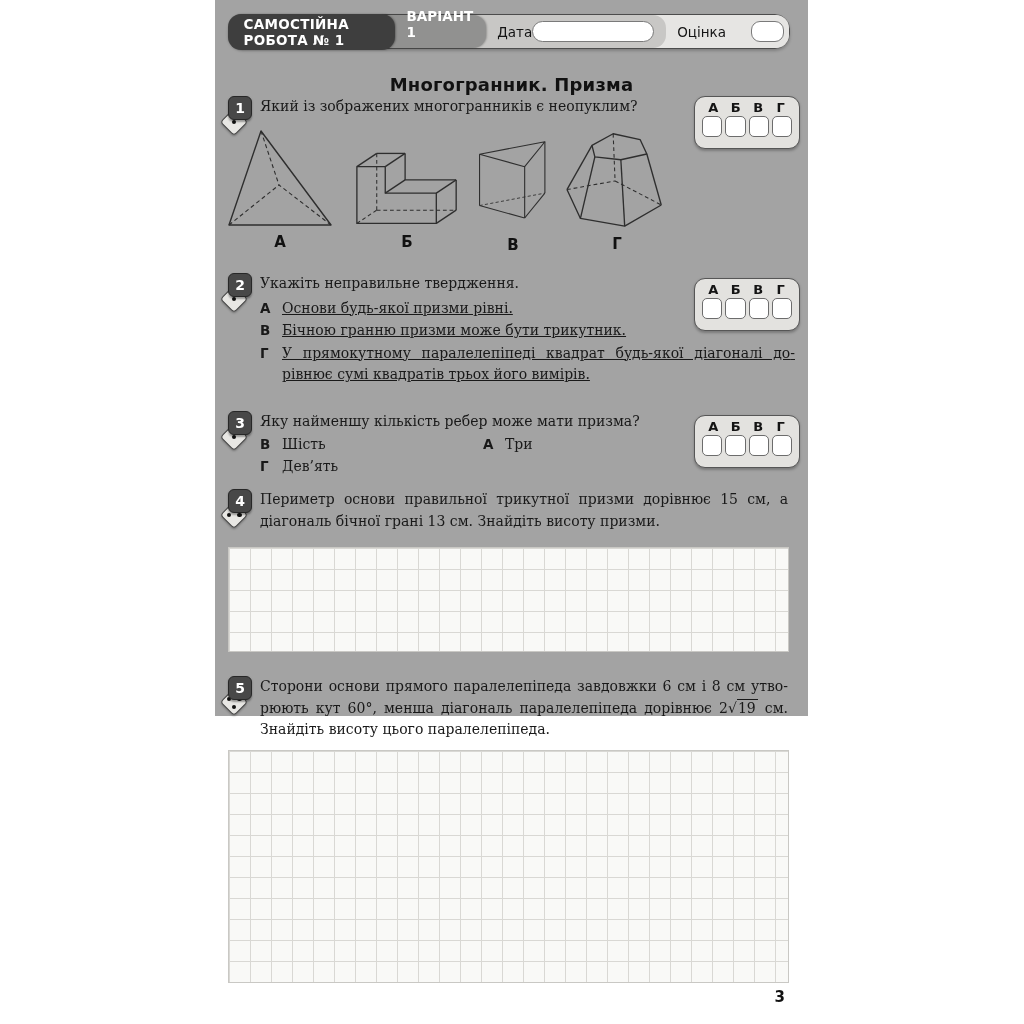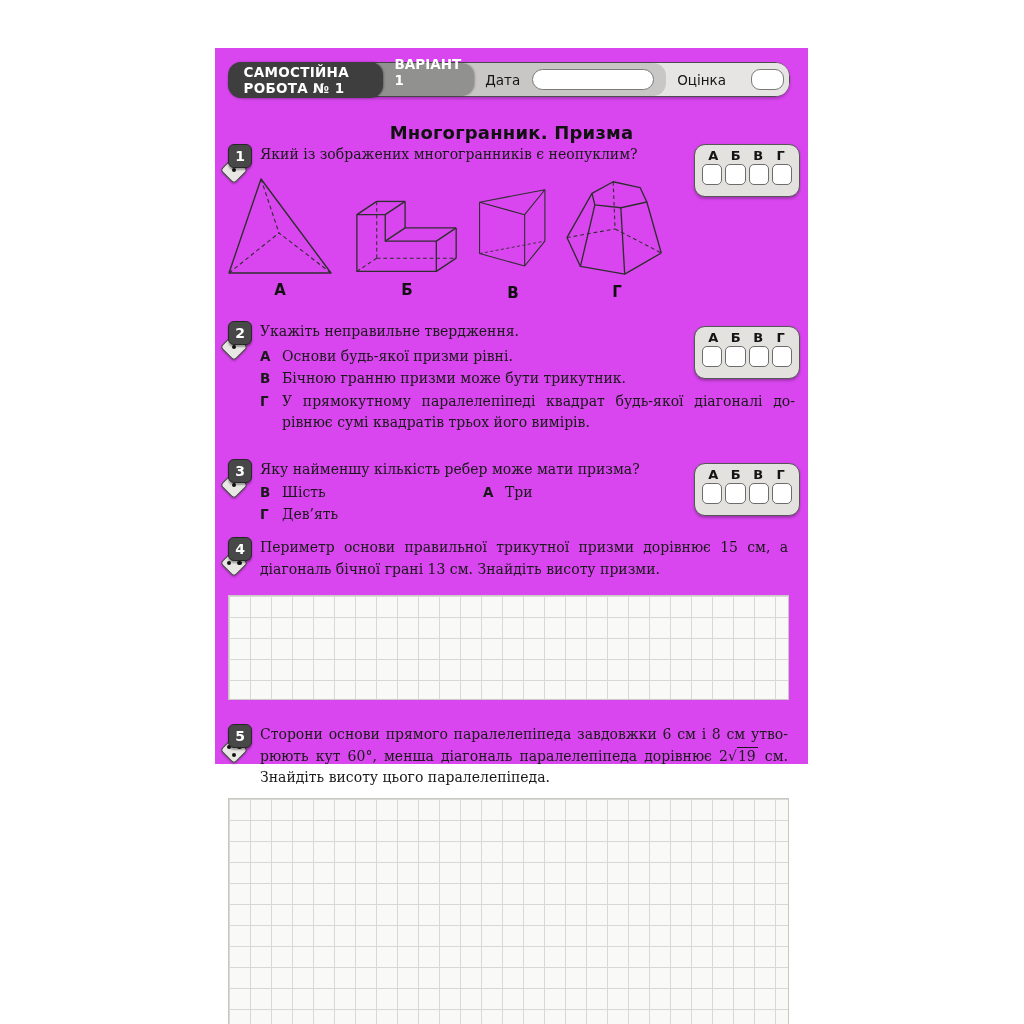--- a/index.html
+++ b/index.html
@@ -1,28 +1,28 @@
 <!DOCTYPE html>
 <html><head>
 <meta charset="utf-8">
 <style>
   html,body{margin:0;padding:0;background:#ffffff;width:1024px;height:1024px;
     font-family:"DejaVu Serif","Liberation Serif",serif;color:#191919;}
-  .sheet{position:absolute;left:215px;top:0;width:593px;height:716px;background:#d946ef;margin-top:48px;}
+  .sheet{position:absolute;left:215px;top:0;width:593px;height:716px;background:#a3a3a3;}
 
   
   .hbar{position:absolute;top:14px;left:13px;width:560px;height:33px;border:1.5px solid #4c4c4c;
     border-radius:15px;background:#e6e5e3;box-shadow:0 2px 3px rgba(0,0,0,.22);display:flex;align-items:stretch;}
   .hseg{display:flex;align-items:center;font-family:"DejaVu Sans","Liberation Sans",sans-serif;}
   .hseg-dark{background:#3e3e3e;color:#fff;border-radius:13px;padding:0 16px;font-weight:bold;
     font-size:13.5px;letter-spacing:.3px;z-index:4;margin:-1.5px 0 -1.5px -1.5px;box-shadow:1px 0 2px rgba(0,0,0,.3);}
   .hseg-var{background:#919190;color:#fff;border-radius:0 13px 13px 0;margin-left:-14px;
     padding:0 13px 16px 26px;font-weight:bold;font-size:13.5px;z-index:3;box-shadow:1px 0 2px rgba(0,0,0,.25);}
   .hseg-date{background:#c8c7c5;border-radius:0 13px 13px 0;margin-left:-13px;padding:0 12px 0 24px;
-    gap:12px;z-index:2;}
+    gap:0;z-index:2;}
   .hseg-grade{background:#e6e5e3;flex:1;margin-left:-13px;padding:0 5px 0 24px;gap:25px;z-index:1;
     border-radius:0 13px 13px 0;}
   .hlabel{font-size:13.5px;color:#141414;}
   .hinput{background:#fff;border:1.4px solid #7a7a7a;border-radius:11px;height:21px;box-sizing:border-box;
     outline:none;padding:0 6px;font:13px "DejaVu Sans",sans-serif;}
   .hinput.date{width:122px;}
   .hinput.grade{width:33px;border-radius:9px;}
 
   
   .title{position:absolute;top:74px;left:0;width:100%;margin:0;text-align:center;
@@ -34,21 +34,21 @@
     border-radius:6px;color:#fff;font:bold 14px "DejaVu Sans",sans-serif;display:flex;align-items:center;
     justify-content:center;box-shadow:0 1.5px 2px rgba(0,0,0,.35);z-index:2;}
   .die{position:absolute;left:-7px;top:13px;width:26px;height:26px;z-index:1;}
   .die::before{content:"";position:absolute;inset:3px;background:#e8e7e4;border:1.5px solid #454545;
     border-radius:4px;transform:rotate(45deg);box-shadow:1px 1px 2px rgba(0,0,0,.25);}
   .ddot{position:absolute;width:4.6px;height:4.6px;border-radius:50%;background:#121212;}
   .qbody{margin-left:32px;font-size:14px;line-height:21.5px;}
   .qtext{margin:0;}
   .qtext.narrow{max-width:408px;}
   .qpar{margin:0;text-align:justify;width:528px;}
-  .opts{margin-top:3px;}
+  .opts{margin-top:3px;text-decoration:underline;}
   .opt{margin:0 0 1px;padding-left:22px;text-align:justify;}
   .olet{display:inline-block;width:22px;margin-left:-22px;font:bold 13.5px "DejaVu Sans",sans-serif;}
   .opts2{display:grid;grid-template-columns:223px 1fr;margin-top:1px;}
 
   
   .agrid{position:absolute;left:466px;width:106px;height:53px;background:#e3e2df;border:1.5px solid #565656;
     border-radius:11px;box-shadow:0 1.5px 2.5px rgba(0,0,0,.25);box-sizing:border-box;padding:2px 7px;}
   .agrid-letters{display:grid;grid-template-columns:repeat(4,1fr);text-align:center;
     font:bold 13px "DejaVu Sans",sans-serif;color:#141414;margin-top:1px;}
   .agrid-boxes{display:grid;grid-template-columns:repeat(4,1fr);gap:3px;margin-top:1px;}

